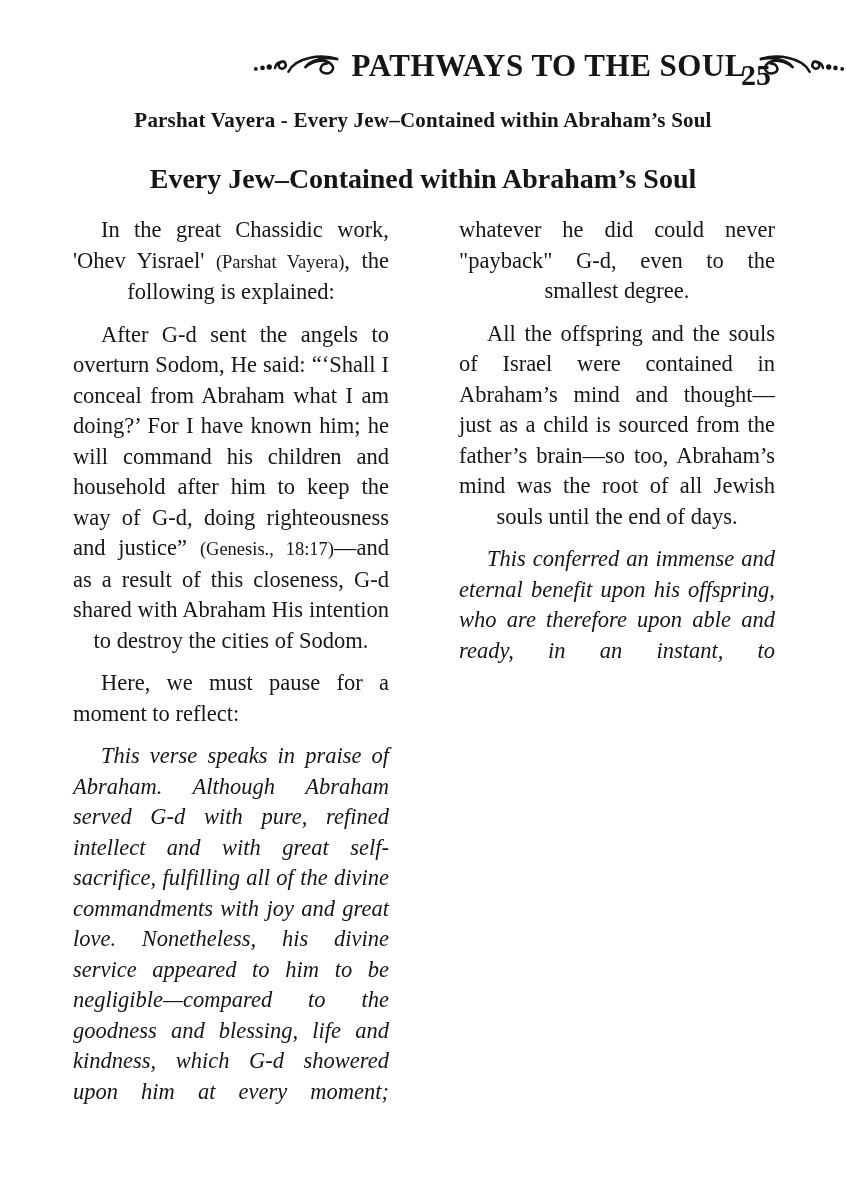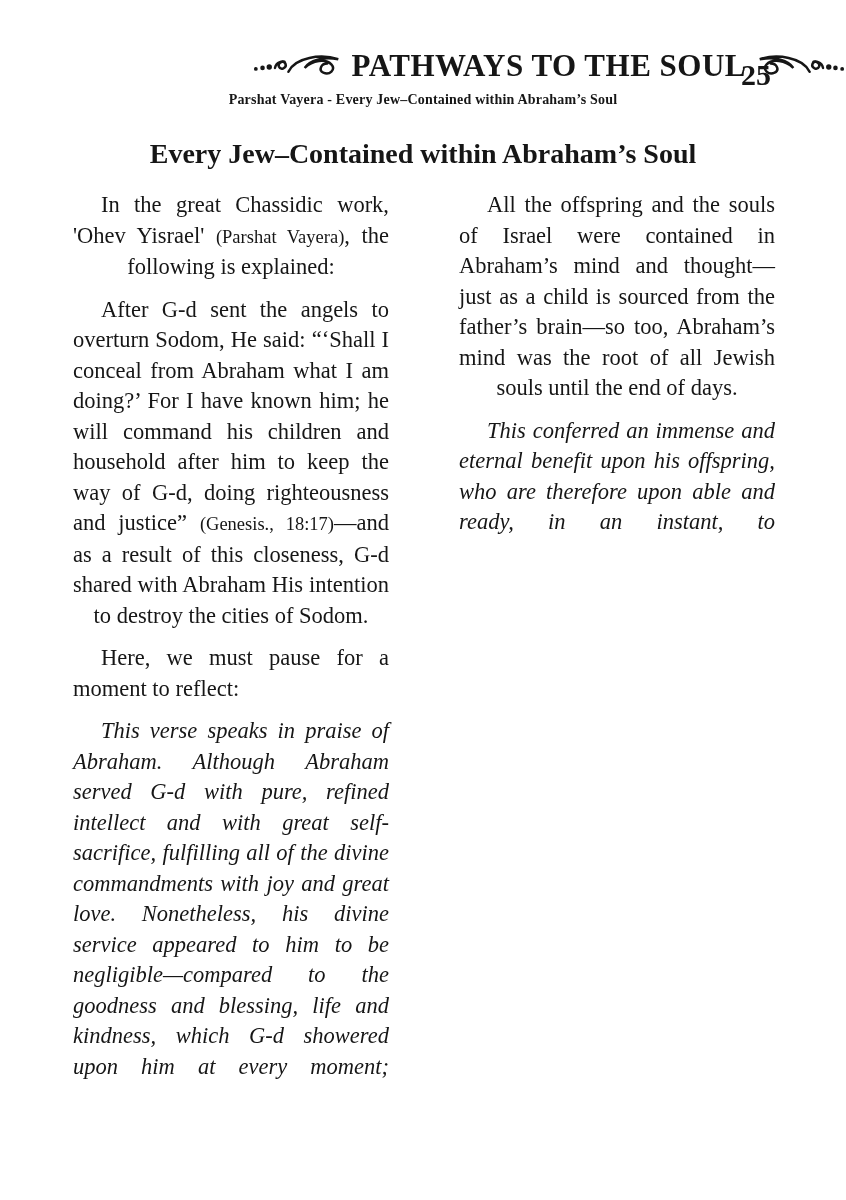--- a/index.html
+++ b/index.html
@@ -38,24 +38,24 @@
   }
   .flourish.mirrored { transform: scaleX(-1); }
   .page-number {
     position: absolute;
     top: 58px;
     right: 75px;
     font-weight: bold;
     font-size: 30px;
   }
   .chapter-subtitle {
-    margin-top: 8px;
+    margin-top: 24px;
     text-align: center;
     font-weight: bold;
-    font-size: 14px;
+    font-size: 21px;
     letter-spacing: 0.2px;
   }
   
   .article-title {
     margin-top: 30px;
     text-align: center;
     font-weight: bold;
     font-size: 28px;
   }
   .columns {
@@ -119,18 +119,19 @@
   <h1 class="article-title" style="margin-bottom:8px;">Every Jew–Contained within Abraham’s Soul</h1>
 
   <div class="columns">
     <div class="col">
         <p class="para indent last-center"><span>In the great Chassidic work, 'Ohev Yisrael' </span><span class="small">(Parshat Vayera)</span><span>, the following is explained:</span></p>
         <p class="para indent last-center"><span>After G-d sent the angels to overturn Sodom, He said: “‘Shall I conceal from Abraham what I am doing?’ For I have known him; he will command his children and household after him to keep the way of G-d, doing righteousness and justice” </span><span class="small">(Genesis., 18:17)</span><span>—and as a result of this closeness, G-d shared with Abraham His intention to destroy the cities of Sodom.</span></p>
         <p class="para indent last-left"><span>Here, we must pause for a moment to reflect:</span></p>
         <p class="para indent last-justify"><span>This verse speaks in praise of Abraham. Although Abraham served G-d with pure, refined intellect and with great self-sacrifice, fulfilling all of the divine commandments with joy and great love. Nonetheless, his divine service appeared to him to be negligible—compared to the goodness and blessing, life and kindness, which G-d showered upon him at every moment;</span></p>
       </div>
     <div class="col">
+        <p class="para last-center"><span>whatever he did could never "payback" G-d, even to the smallest degree.</span></p>
         <p class="para indent last-center"><span>All the offspring and the souls of Israel were contained in Abraham’s mind and thought—just as a child is sourced from the father’s brain—so too, Abraham’s mind was the root of all Jewish souls until the end of days.</span></p>
         <p class="para indent last-justify"><span>This conferred an immense and eternal benefit upon his offspring, who are therefore upon able and ready, in an instant, to</span></p>
       </div>
   </div>
 
 </div>
 
 </body></html>

